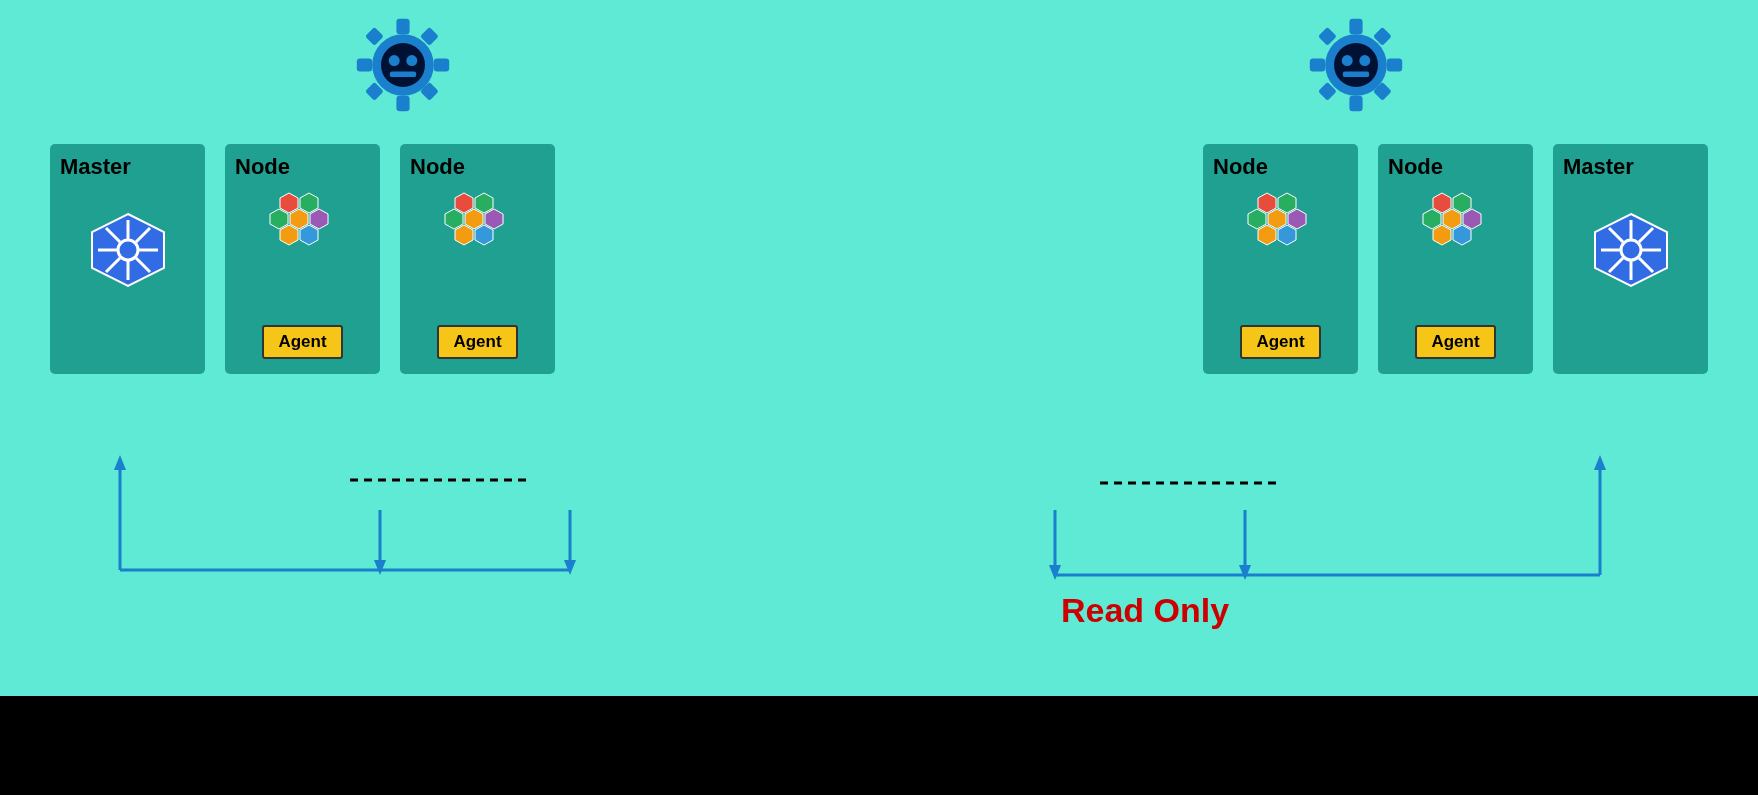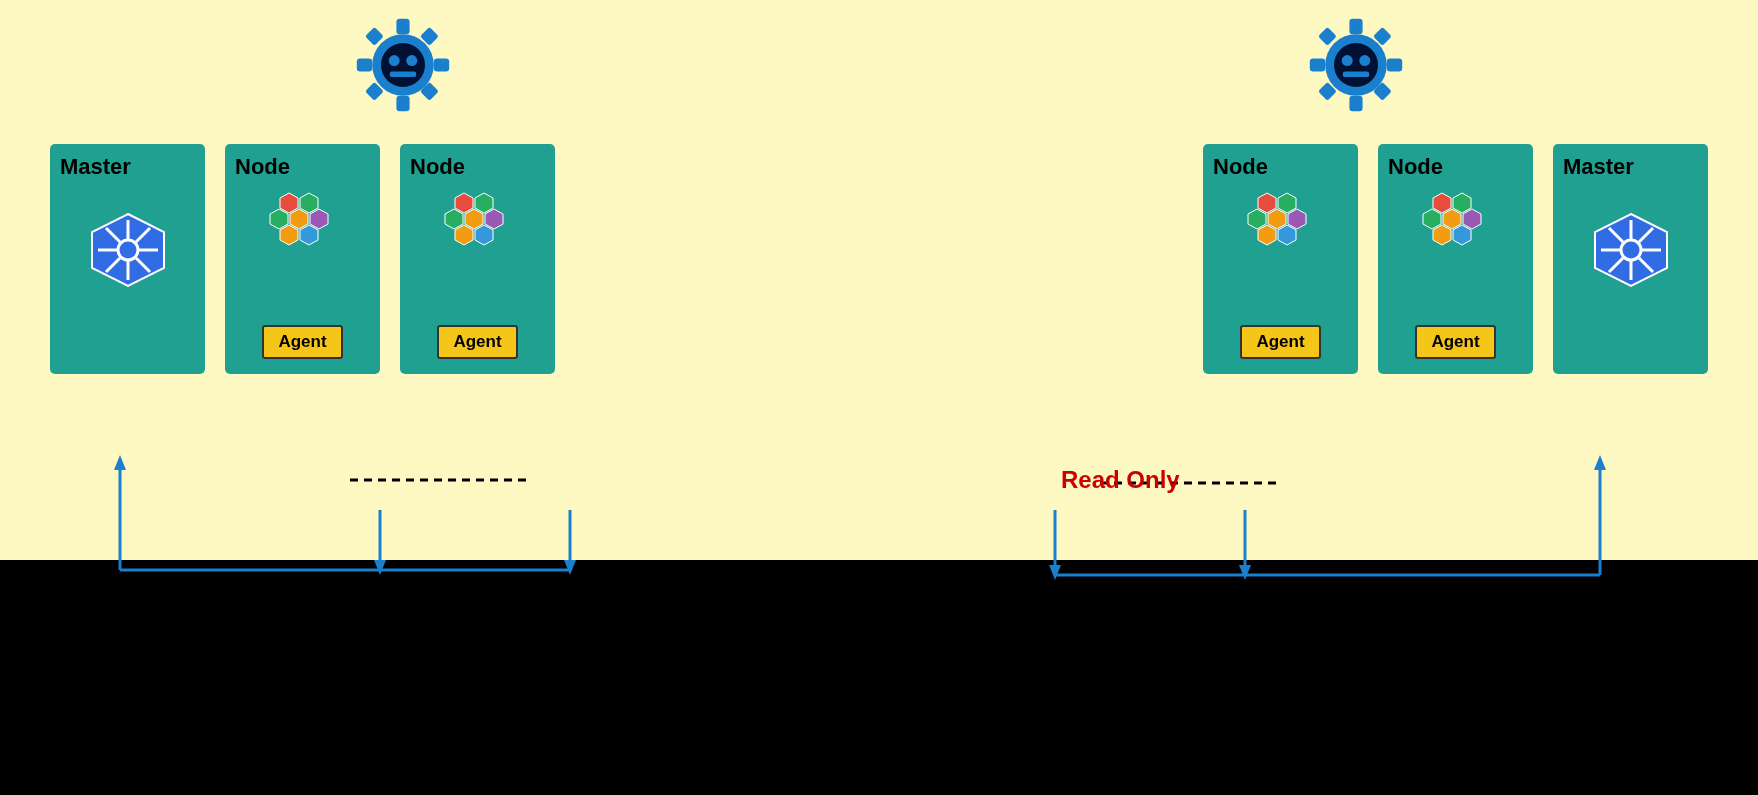--- a/index.html
+++ b/index.html
@@ -8,21 +8,21 @@
       width: 1758px;
       height: 795px;
       overflow: hidden;
       font-family: Arial, sans-serif;
       position: relative;
     }
   </style>
 </head>
 <body>
 
-<div style="position:relative; width:1758px; height:560px; background:#fef9c3;">
+<div style="position:relative; width:1758px; height:696px; background:#5eead4;">
 
   <svg style="position:absolute;top:0;left:0;width:1758px;height:795px;" viewBox="0 0 1758 795">
 
     <line x1="120" y1="510" x2="120" y2="570" stroke="#1a7fcc" stroke-width="3"></line>
 
     <line x1="120" y1="570" x2="570" y2="570" stroke="#1a7fcc" stroke-width="3"></line>
 
     <line x1="380" y1="510" x2="380" y2="570" stroke="#1a7fcc" stroke-width="3"></line>
     <polygon points="380,575 374,560 386,560" fill="#1a7fcc"></polygon>
 
@@ -207,15 +207,15 @@
             <line x1="48" y1="48" x2="62" y2="62" stroke="#fff" stroke-width="3"></line>
             <line x1="62" y1="18" x2="48" y2="32" stroke="#fff" stroke-width="3"></line>
             <line x1="32" y1="48" x2="18" y2="62" stroke="#fff" stroke-width="3"></line>
           </svg>
         </div>
       </div>
 
     </div>
   </div>
 
-  <div style="position:absolute; bottom:66px; left:50%; transform:translateX(-50%); color:#cc0000; font-size:24px; font-weight:bold; white-space:nowrap; left:1061px; transform:none;">Read Only</div>
+  <div style="position:absolute; bottom:66px; left:50%; transform:translateX(-50%); color:#cc0000; font-size:34px; font-weight:bold; white-space:nowrap; left:1061px; transform:none;">Read Only</div>
 
 </div>
 
 </body></html>

